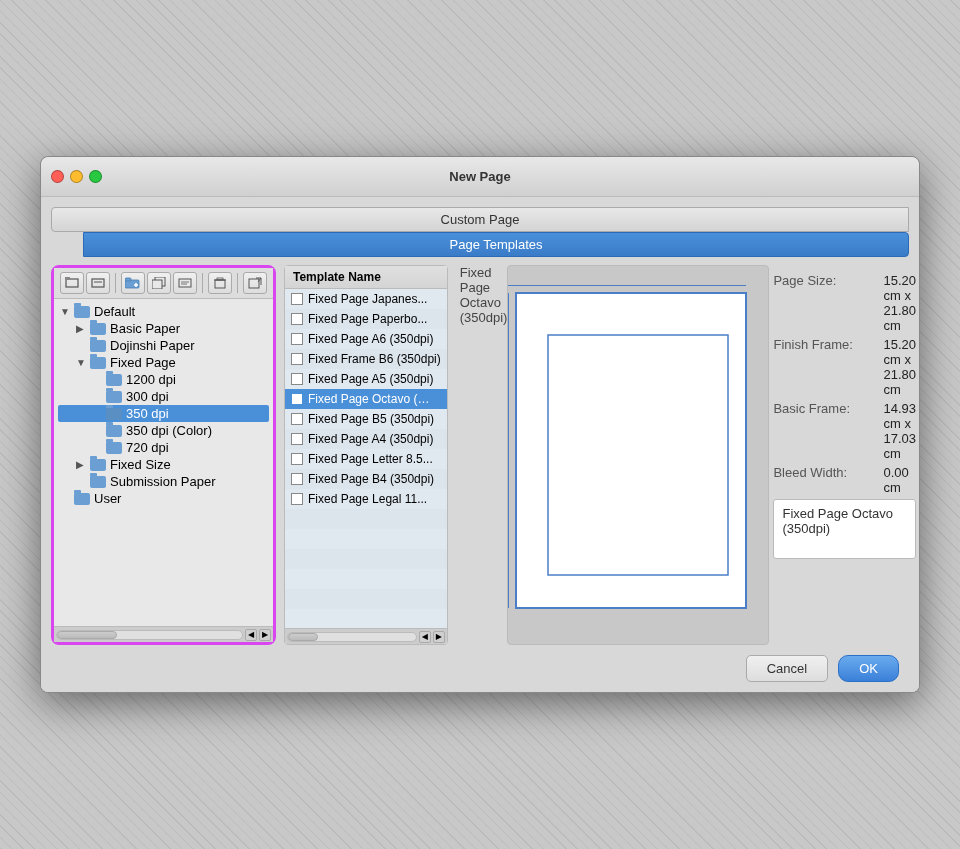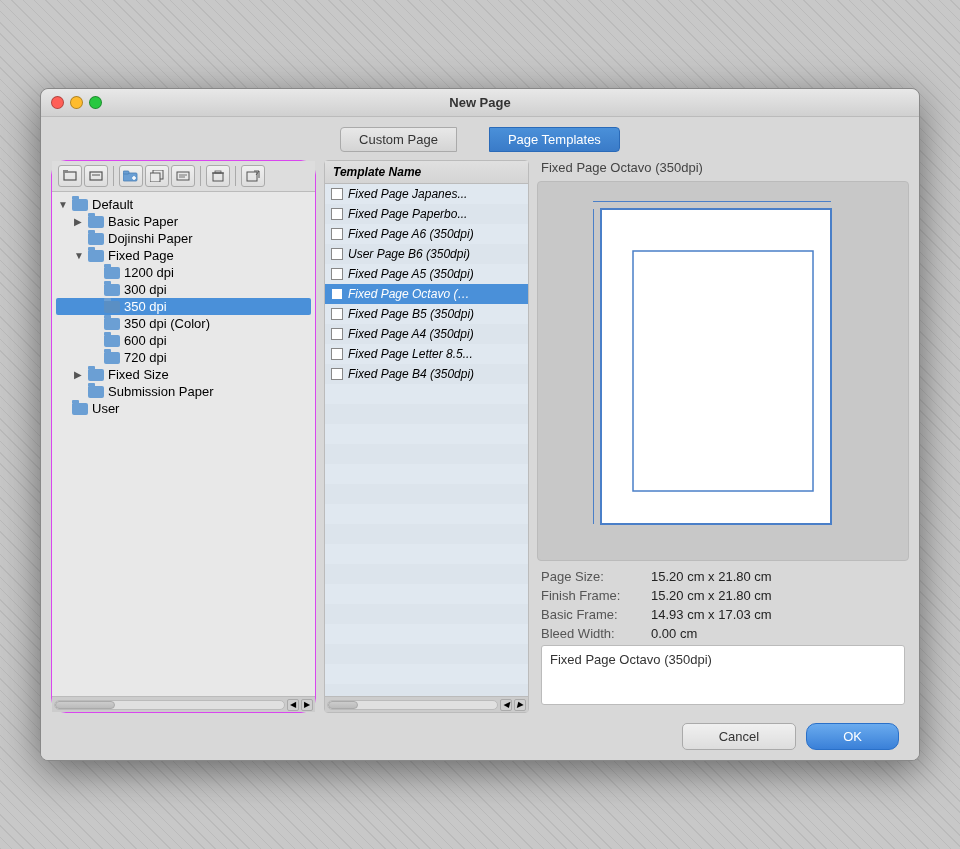--- a/index.html
+++ b/index.html
@@ -17,21 +17,21 @@
     .window {
       width: 880px;
       background: #d8d8d8;
       border-radius: 8px;
       box-shadow: 0 10px 40px rgba(0,0,0,0.5);
       border: 1px solid #888;
       overflow: hidden;
     }
     .title-bar {
       background: linear-gradient(to bottom, #e8e8e8, #d0d0d0);
-      height: 28px;
+      height: 40px;
       display: flex;
       align-items: center;
       justify-content: center;
       position: relative;
       border-bottom: 1px solid #bbb;
       border-radius: 8px 8px 0 0;
     }
     .title-bar-buttons {
       position: absolute;
       left: 10px;
@@ -57,20 +57,21 @@
       flex-direction: column;
       padding: 10px;
       background: #d8d8d8;
     }
     
     .tab-bar {
       display: flex;
       justify-content: center;
       gap: 0;
       margin-bottom: 8px;
+      flex-direction: column;
     }
     .tab-btn {
       padding: 4px 18px;
       background: linear-gradient(to bottom, #e8e8e8, #d4d4d4);
       border: 1px solid #aaa;
       font-size: 13px;
       cursor: pointer;
       color: #333;
     }
     .tab-btn:first-child {
@@ -87,22 +88,22 @@
     }
     
     .main-content {
       display: flex;
       gap: 8px;
     }
     
     .left-panel {
       width: 265px;
       background: #e8e8e8;
-      border: 1px solid #d946ef;
-      border-radius: 15px;
+      border: 3px solid #d946ef;
+      border-radius: 8px;
       display: flex;
       flex-direction: column;
     }
     .toolbar {
       display: flex;
       align-items: center;
       padding: 4px 6px;
       border-bottom: 1px solid #bbb;
       gap: 2px;
       background: #ddd;
@@ -205,21 +206,20 @@
       cursor: pointer;
     }
     
     .list-panel {
       width: 205px;
       background: #e8e8e8;
       border: 1px solid #bbb;
       border-radius: 4px;
       display: flex;
       flex-direction: column;
-      font-style: italic;
     }
     .list-header {
       padding: 4px 8px;
       background: linear-gradient(to bottom, #e0e0e0, #d4d4d4);
       border-bottom: 1px solid #bbb;
       font-weight: bold;
       font-size: 12px;
     }
     .list-items {
       flex: 1;
@@ -244,21 +244,21 @@
       background: white;
       display: inline-block;
       margin-right: 5px;
       flex-shrink: 0;
     }
     .list-item-icon.selected-icon { border-color: #4a90d9; background: white; }
     
     .preview-panel {
       flex: 1;
       display: flex;
-      flex-direction: column;
+      flex-direction: row;
     }
     .preview-title {
       font-size: 13px;
       color: #444;
       margin-bottom: 6px;
       margin-left: 4px;
     }
     .preview-area {
       background: #c8c8c8;
       border: 1px solid #bbb;
@@ -300,21 +300,21 @@
       color: #333;
       margin-top: 4px;
     }
     .bottom-buttons {
       display: flex;
       justify-content: flex-end;
       gap: 10px;
       padding: 10px 10px 0 10px;
     }
     .btn {
-      padding: 5px 36px;
+      padding: 5px 20px;
       border-radius: 5px;
       border: 1px solid #aaa;
       font-size: 13px;
       cursor: pointer;
     }
     .btn-cancel {
       background: linear-gradient(to bottom, #f0f0f0, #ddd);
       color: #333;
     }
     .btn-ok {
@@ -465,27 +465,20 @@
           </div>
 
           <div class="tree-item">
             <span class="tree-indent"></span>
             <span class="tree-indent"></span>
             <span class="tree-arrow none"></span>
             <span class="folder-icon"></span>
             <span>350 dpi (Color)</span>
           </div>
 
-          <div class="tree-item">
-            <span class="tree-indent"></span>
-            <span class="tree-indent"></span>
-            <span class="tree-arrow none"></span>
-            <span class="folder-icon"></span>
-            <span>600 dpi</span>
-          </div>
 
           <div class="tree-item">
             <span class="tree-indent"></span>
             <span class="tree-indent"></span>
             <span class="tree-arrow none"></span>
             <span class="folder-icon"></span>
             <span>720 dpi</span>
           </div>
 
           <div class="tree-item">
@@ -528,21 +521,21 @@
           <div class="list-item">
             <span class="list-item-icon"></span>
             <span>Fixed Page Paperbo...</span>
           </div>
           <div class="list-item">
             <span class="list-item-icon"></span>
             <span>Fixed Page A6 (350dpi)</span>
           </div>
           <div class="list-item">
             <span class="list-item-icon"></span>
-            <span>User Page B6 (350dpi)</span>
+            <span>Fixed Frame B6 (350dpi)</span>
           </div>
           <div class="list-item">
             <span class="list-item-icon"></span>
             <span>Fixed Page A5 (350dpi)</span>
           </div>
           <div class="list-item selected">
             <span class="list-item-icon selected-icon"></span>
             <span>Fixed Page Octavo (…</span>
           </div>
           <div class="list-item">
@@ -553,20 +546,24 @@
             <span class="list-item-icon"></span>
             <span>Fixed Page A4 (350dpi)</span>
           </div>
           <div class="list-item">
             <span class="list-item-icon"></span>
             <span>Fixed Page Letter 8.5...</span>
           </div>
           <div class="list-item">
             <span class="list-item-icon"></span>
             <span>Fixed Page B4 (350dpi)</span>
+          </div>
+          <div class="list-item">
+            <span class="list-item-icon"></span>
+            <span>Fixed Page Legal 11...</span>
           </div>
         </div>
 
         <div class="scrollbar-area">
           <div class="scroll-track">
             <div class="scroll-thumb" style="width:30px;"></div>
           </div>
           <div class="scroll-arrow">◀</div>
           <div class="scroll-arrow">▶</div>
         </div>

